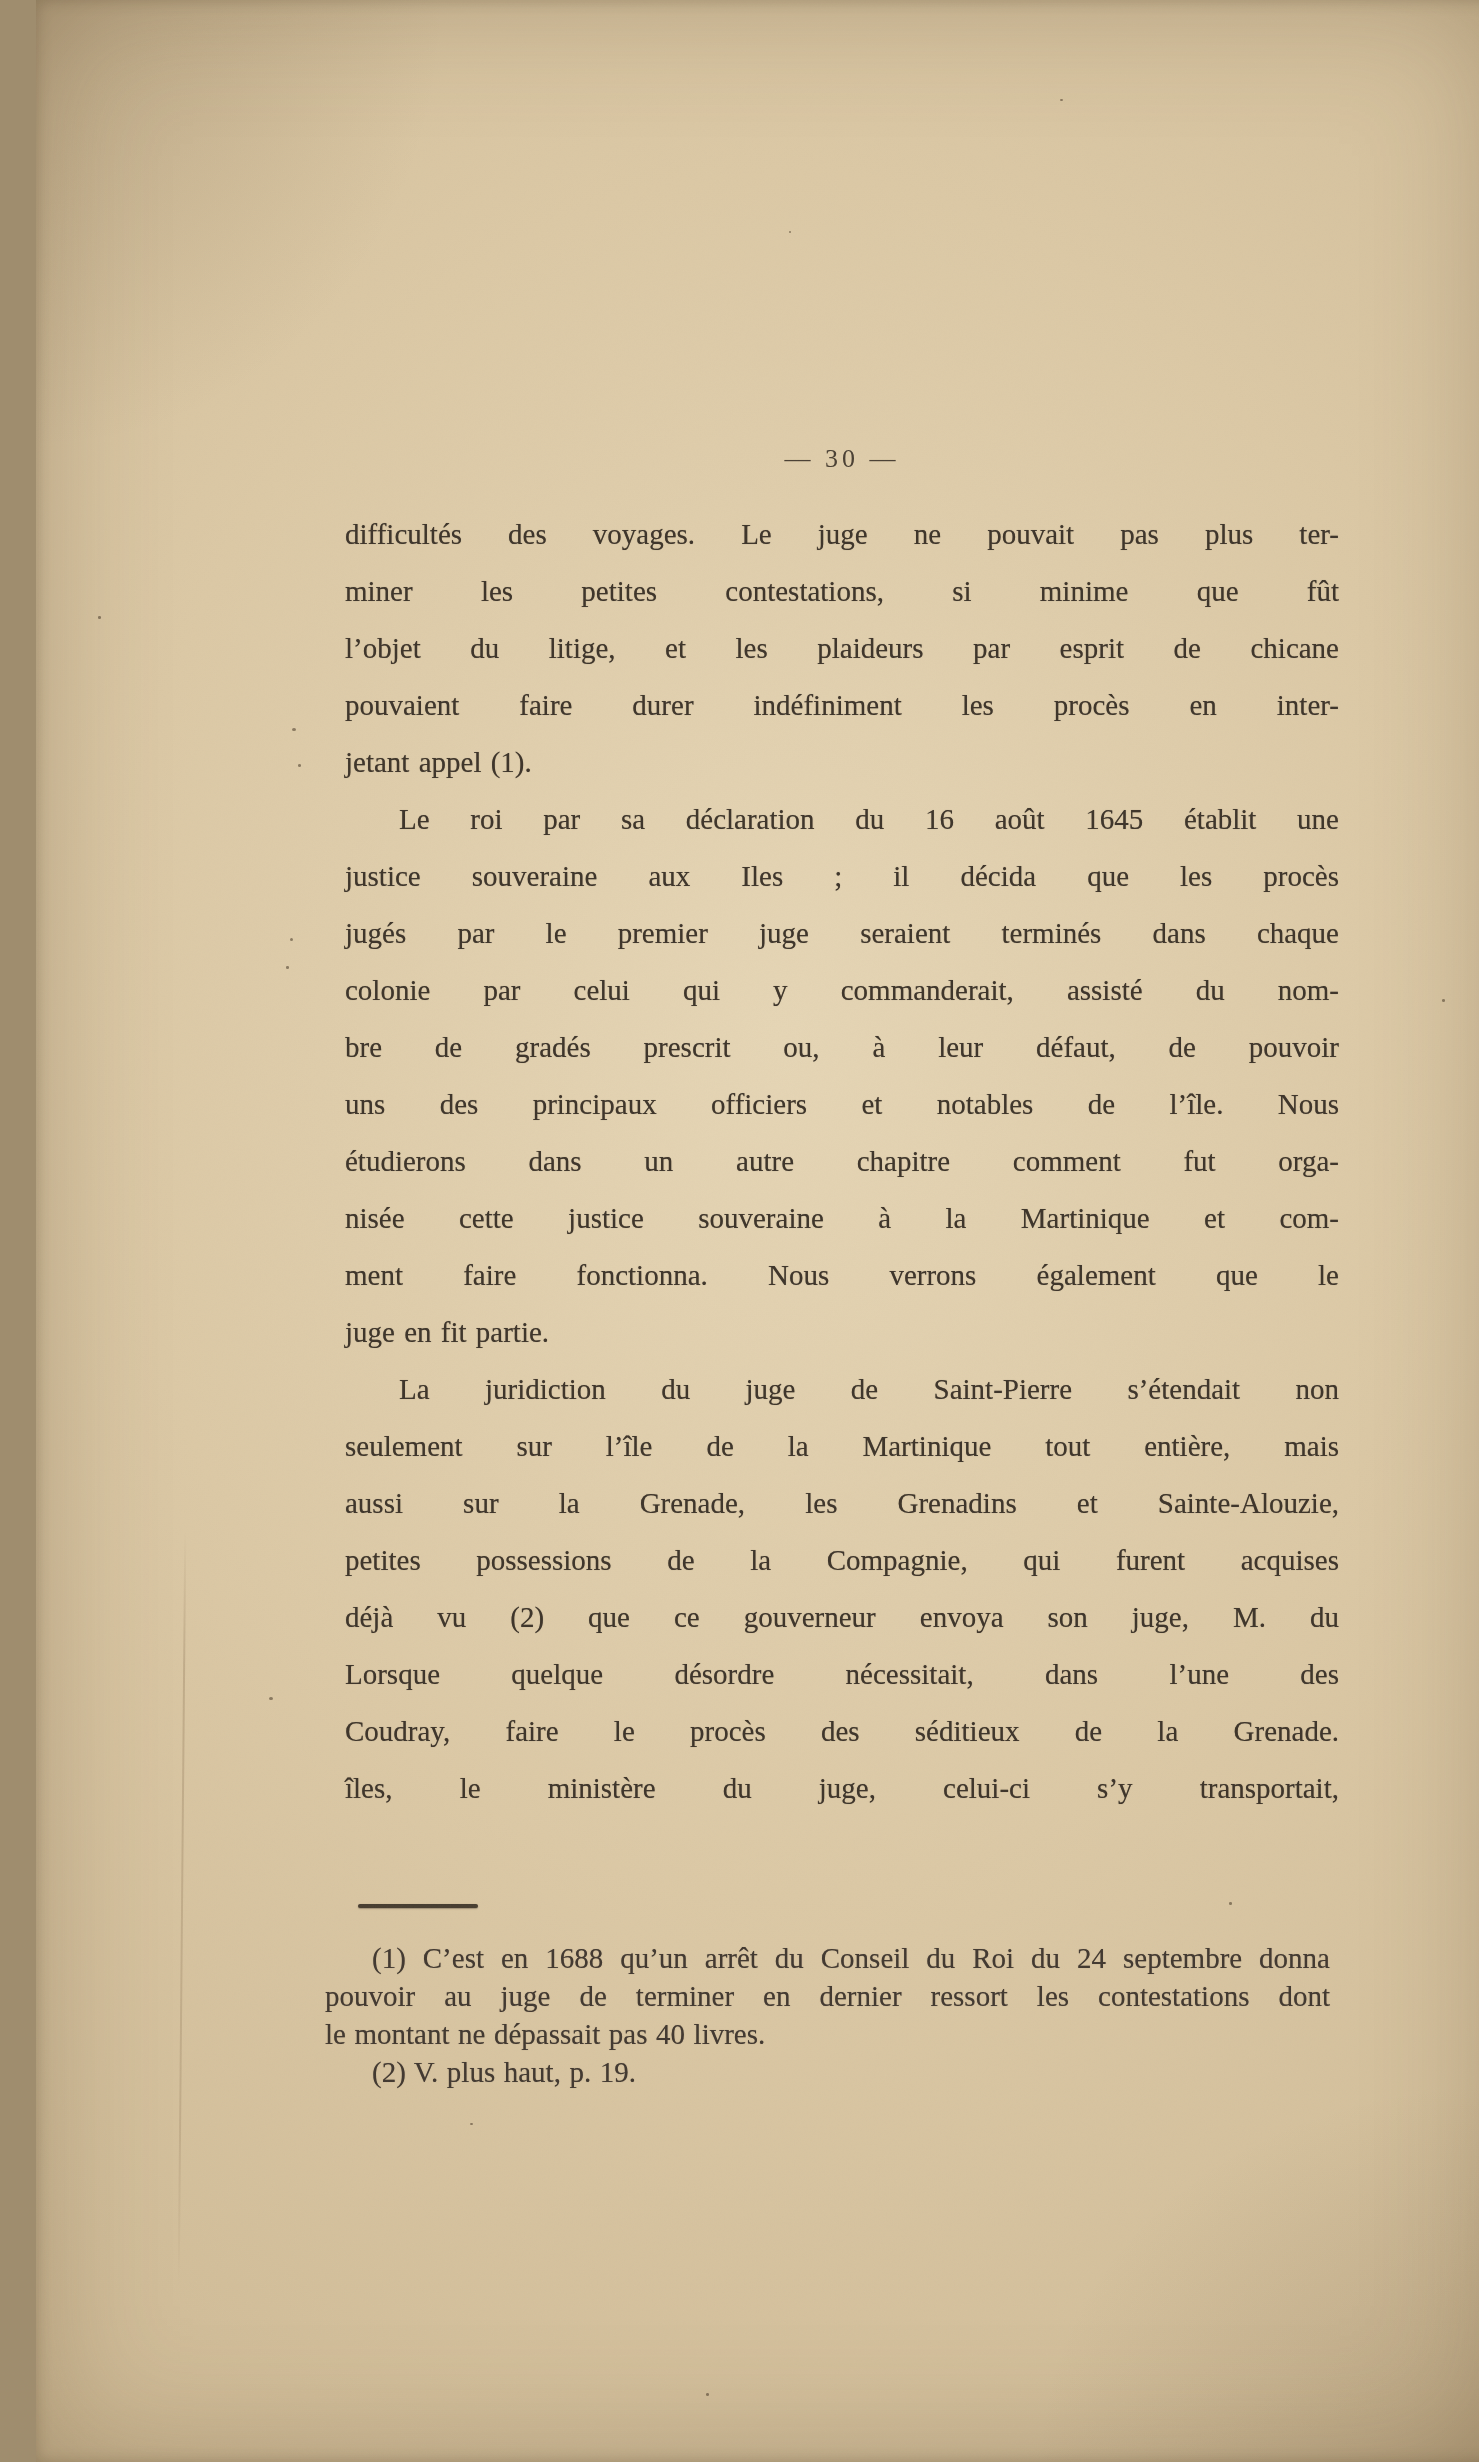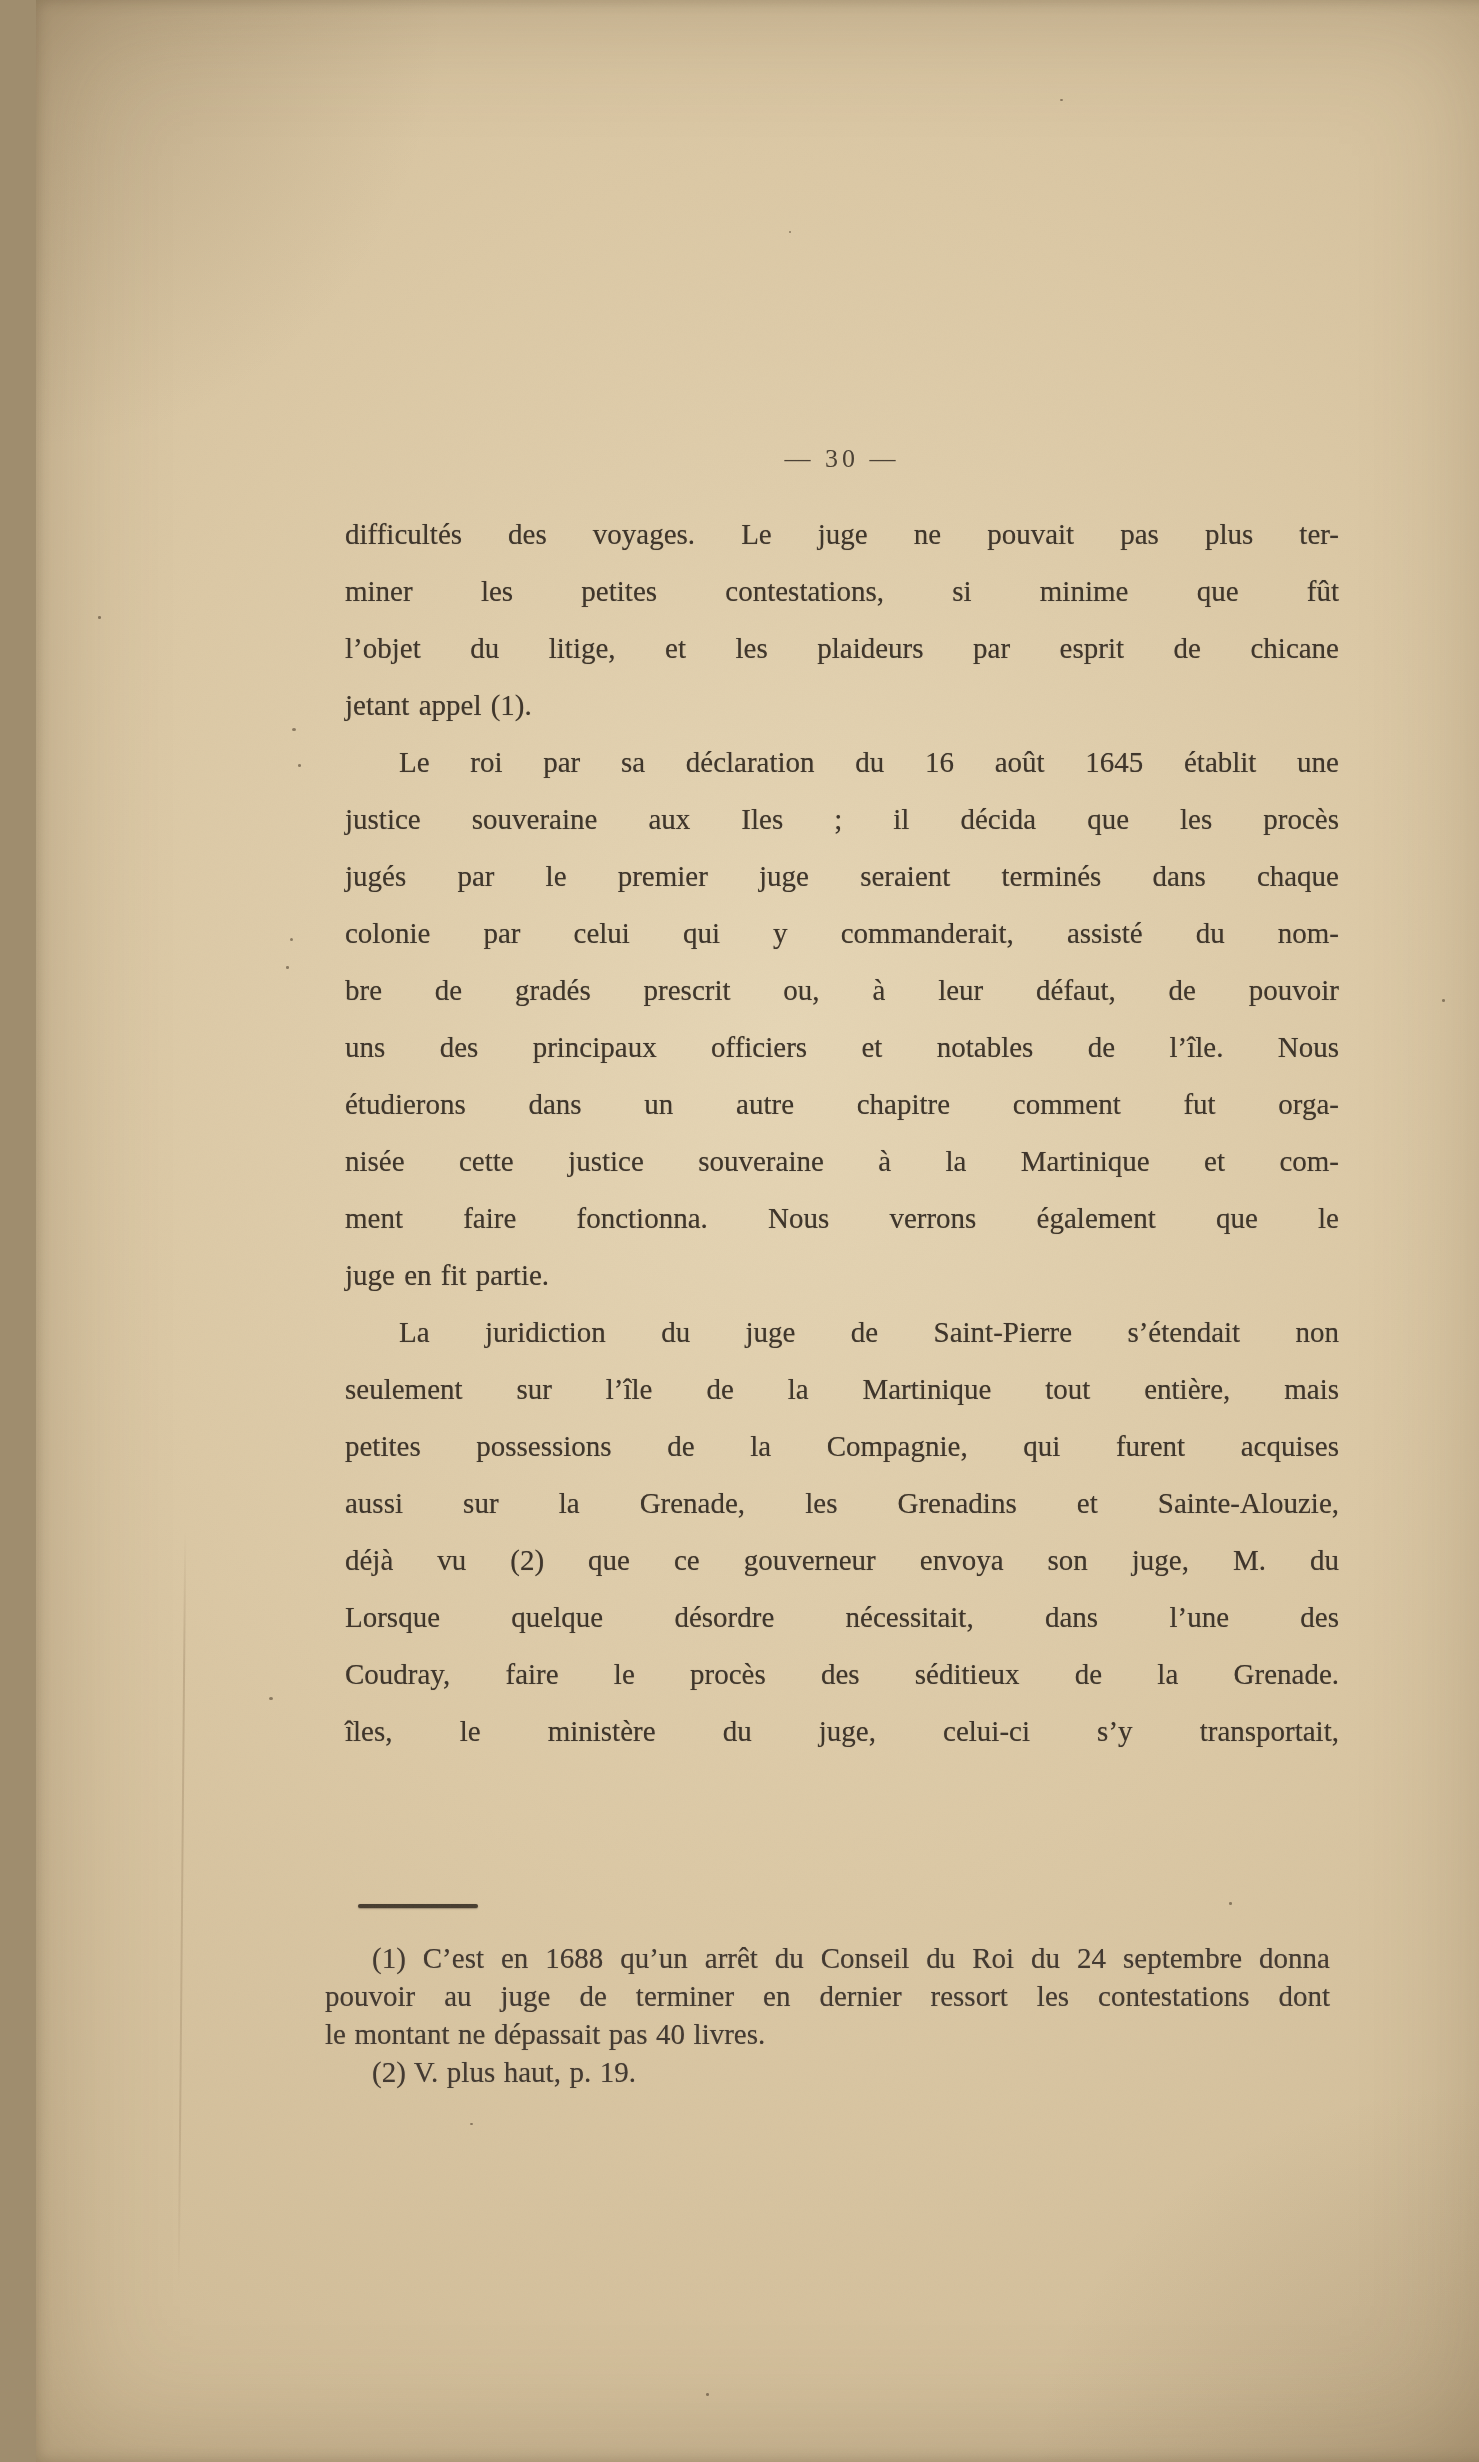--- a/index.html
+++ b/index.html
@@ -64,37 +64,38 @@
 
 <div class="page">
 
   <div class="pgnum">— 30 —</div>
 
   <div class="bodytext">
 
     <div class="t-line">difficultés des voyages. Le juge ne pouvait pas plus ter-</div>
     <div class="t-line">miner les petites contestations, si minime que fût</div>
     <div class="t-line">l’objet du litige, et les plaideurs par esprit de chicane</div>
+    <div class="t-line">pouvaient faire durer indéfiniment les procès en inter-</div>
     <div class="t-line end">jetant appel (1).</div>
 
     <div class="t-line indent">Le roi par sa déclaration du 16 août 1645 établit une</div>
     <div class="t-line">justice souveraine aux Iles ; il décida que les procès</div>
     <div class="t-line">jugés par le premier juge seraient terminés dans chaque</div>
     <div class="t-line">colonie par celui qui y commanderait, assisté du nom-</div>
     <div class="t-line">bre de gradés prescrit ou, à leur défaut, de pouvoir</div>
     <div class="t-line">uns des principaux officiers et notables de l’île. Nous</div>
     <div class="t-line">étudierons dans un autre chapitre comment fut orga-</div>
     <div class="t-line">nisée cette justice souveraine à la Martinique et com-</div>
     <div class="t-line">ment faire fonctionna. Nous verrons également que le</div>
     <div class="t-line end">juge en fit partie.</div>
 
     <div class="t-line indent">La juridiction du juge de Saint-Pierre s’étendait non</div>
     <div class="t-line">seulement sur l’île de la Martinique tout entière, mais</div>
+    <div class="t-line">aussi sur la Grenade, les Grenadins et Sainte-Alouzie,</div>
     <div class="t-line">petites possessions de la Compagnie, qui furent acquises</div>
-    <div class="t-line">aussi sur la Grenade, les Grenadins et Sainte-Alouzie,</div>
     <div class="t-line">déjà vu (2) que ce gouverneur envoya son juge, M. du</div>
     <div class="t-line">Lorsque quelque désordre nécessitait, dans l’une des</div>
     <div class="t-line">Coudray, faire le procès des séditieux de la Grenade.</div>
     <div class="t-line">îles, le ministère du juge, celui-ci s’y transportait,</div>
   </div>
 
   <div class="fnrule"></div>
 
   <div class="footnotes">
     <div class="f-line indent">(1) C’est en 1688 qu’un arrêt du Conseil du Roi du 24 septembre donna</div>

